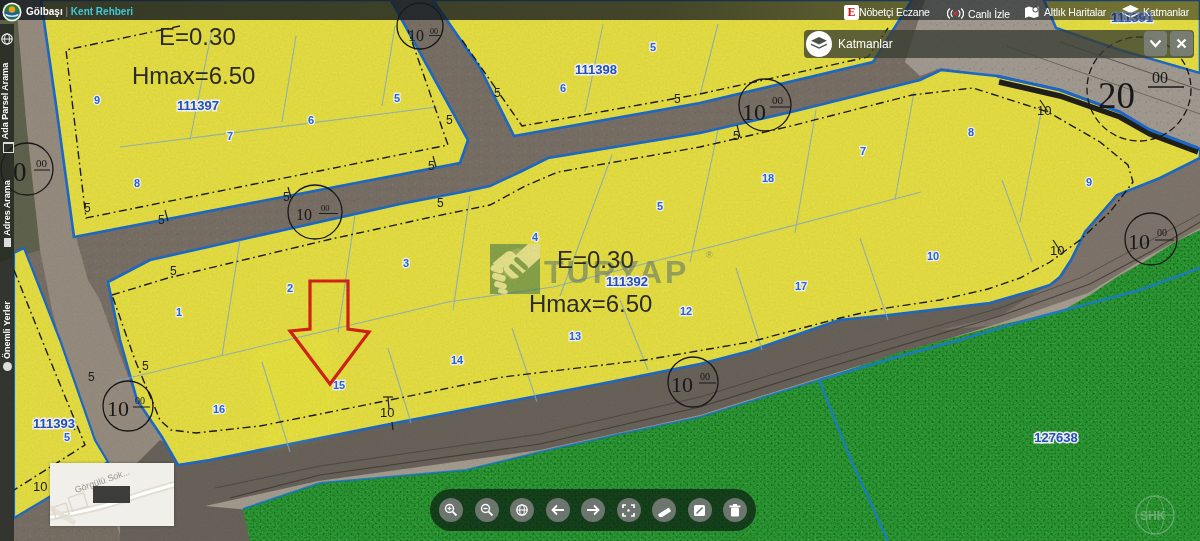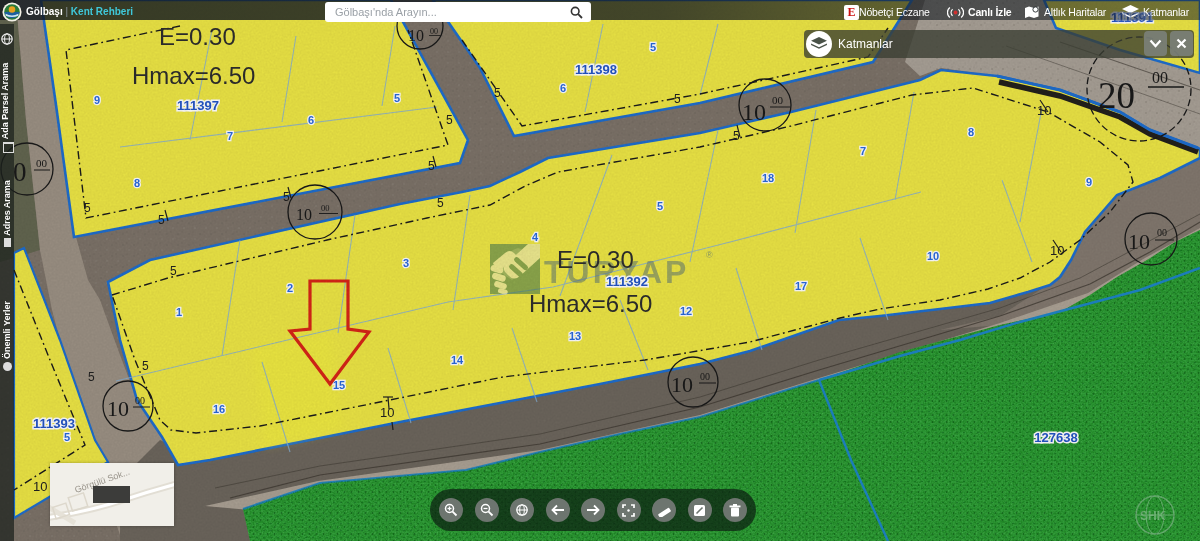--- a/index.html
+++ b/index.html
@@ -327,36 +327,29 @@
   <svg width="20" height="20" style="position:absolute;left:2px;top:2px" viewBox="0 0 22 22">
     <circle cx="11" cy="11" r="10.5" fill="#f5f2e8"></circle>
     <circle cx="11" cy="11" r="8.6" fill="#2a7a3a"></circle>
     <path d="M2.6,11 a8.6,8.6 0 0 0 16.8,0 z" fill="#1c5f9e"></path>
     <circle cx="11" cy="8.2" r="3.6" fill="#e8a01e"></circle>
     <path d="M4,13 q7,3.5 14,0 l0,2 q-7,3 -14,0 z" fill="#cfe6f2"></path>
   </svg>
 
   <div style="position:absolute;left:26px;top:6px;font-size:10px;font-weight:bold;color:#fff;white-space:nowrap;">Gölbaşı <span style="color:#8a949c;font-weight:normal">|</span> <span style="color:#3fc8da">Kent Rehberi</span></div>
 
-  <div style="position:absolute;left:325px;top:2px;width:266px;height:20px;background:#fff;border-radius:3px;">
-    <div style="position:absolute;left:10px;top:4px;font-size:11px;color:#9aa0a6;">Gölbaşı'nda Arayın...</div>
-    <svg width="13" height="13" style="position:absolute;right:8px;top:4px" viewBox="0 0 13 13">
-      <circle cx="5.2" cy="5.2" r="3.8" fill="none" stroke="#333" stroke-width="1.6"></circle>
-      <line x1="8.2" y1="8.2" x2="12" y2="12" stroke="#333" stroke-width="1.8"></line>
-    </svg>
-  </div>
 
   <div style="position:absolute;left:844px;top:4px;height:16px;display:flex;align-items:center;">
     <div style="width:15px;height:15px;background:#fff;border-radius:2px;display:flex;align-items:center;justify-content:center;">
           <span style="color:#cc1111;font-weight:bold;font-size:12px;font-family:'Liberation Serif',serif;">E</span>
         </div>
     <span style="color:#fff;font-size:10.5px;letter-spacing:-0.2px;">Nöbetçi Eczane</span>
   </div>
 
-  <div style="position:absolute;left:947px;top:4px;height:16px;display:flex;align-items:center;font-weight:bold;">
+  <div style="position:absolute;left:947px;top:4px;height:16px;display:flex;align-items:flex-end;">
     <svg width="17" height="13" viewBox="0 0 17 13">
       <path d="M2.8,1.5 a6.5,6.5 0 0 0 0,10" fill="none" stroke="#fff" stroke-width="1.3"></path>
       <path d="M5.6,3.2 a4.2,4.2 0 0 0 0,6.6" fill="none" stroke="#fff" stroke-width="1.1"></path>
       <path d="M14.2,1.5 a6.5,6.5 0 0 1 0,10" fill="none" stroke="#fff" stroke-width="1.3"></path>
       <path d="M11.4,3.2 a4.2,4.2 0 0 1 0,6.6" fill="none" stroke="#fff" stroke-width="1.1"></path>
       <circle cx="8.5" cy="6.5" r="1.9" fill="#d03030"></circle>
     </svg>
     <span style="color:#fff;font-size:10.5px;margin-left:4px;letter-spacing:-0.2px;">Canlı İzle</span>
   </div>
 

